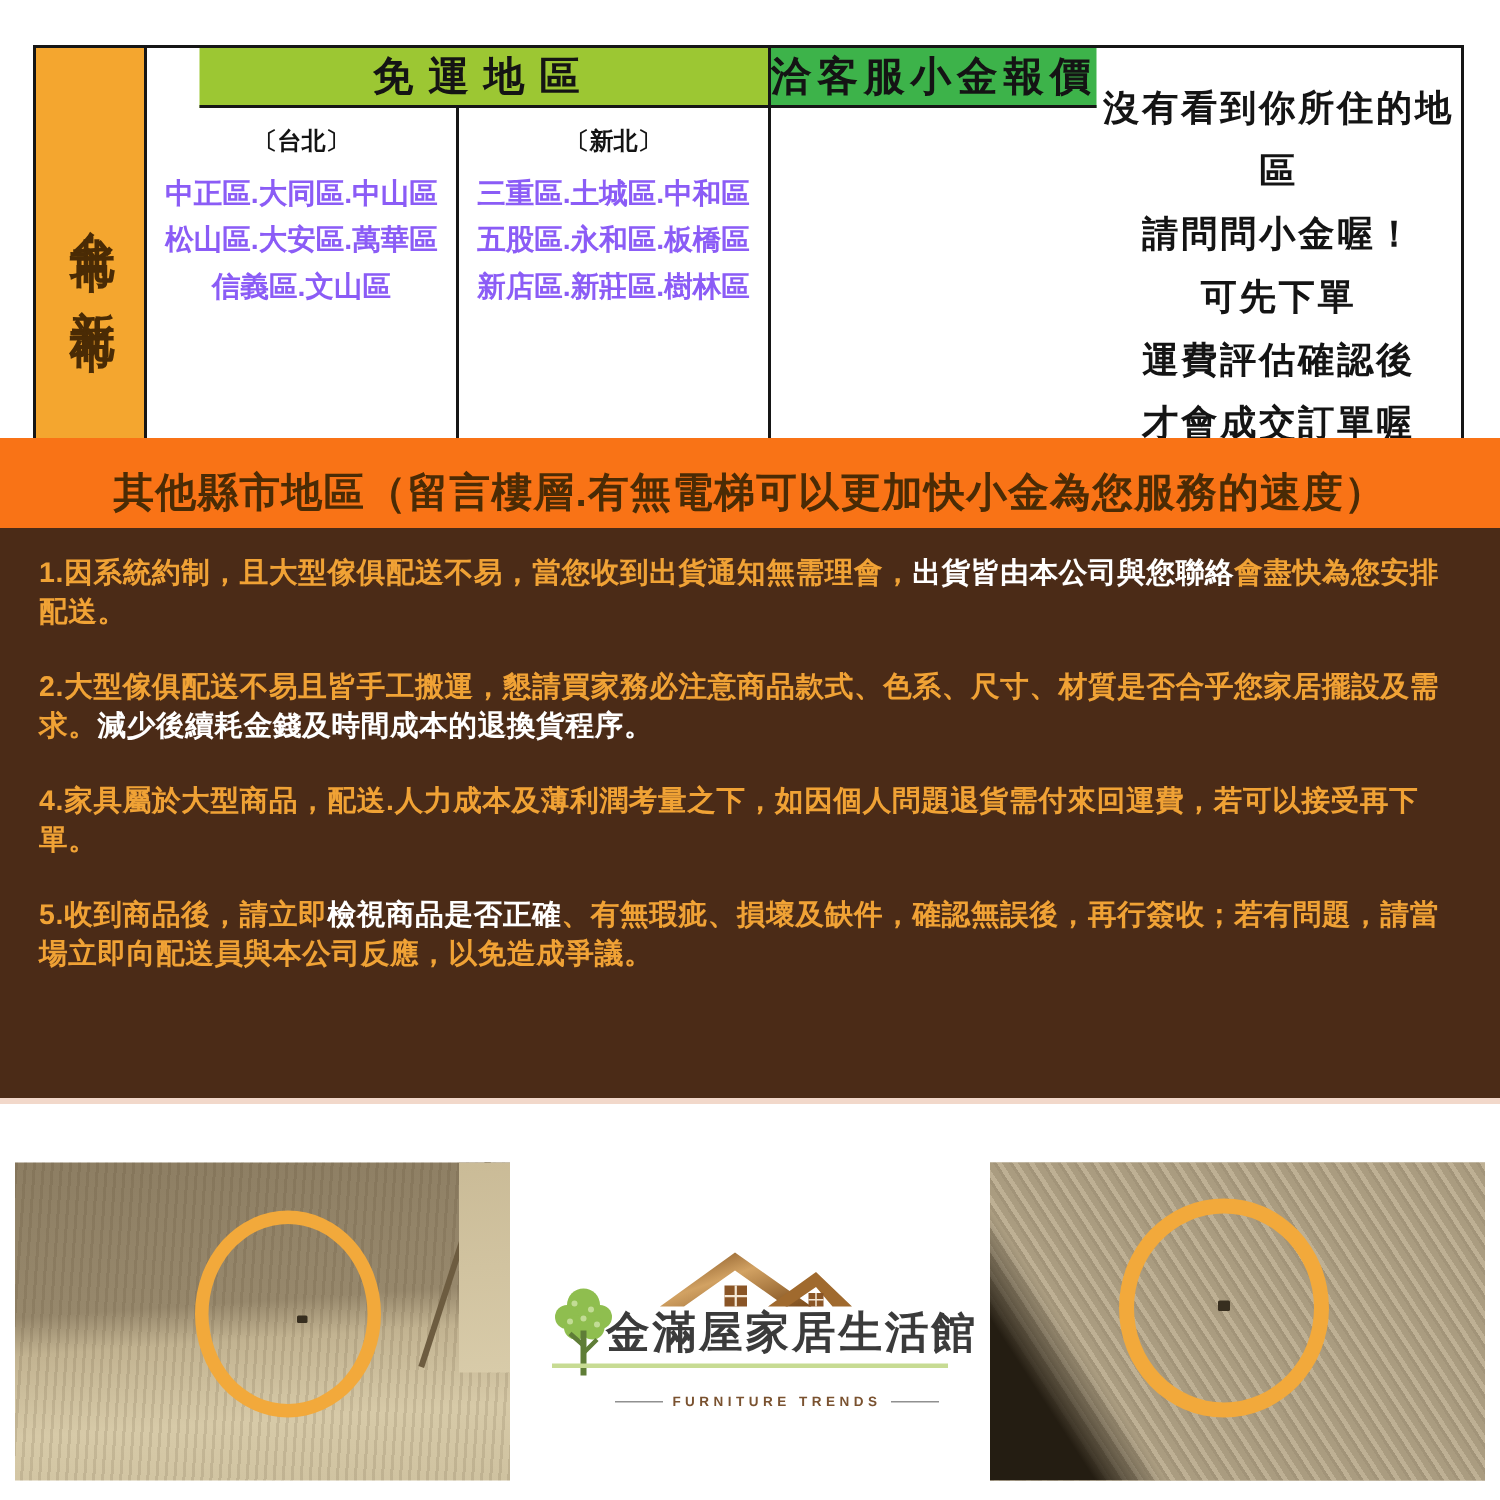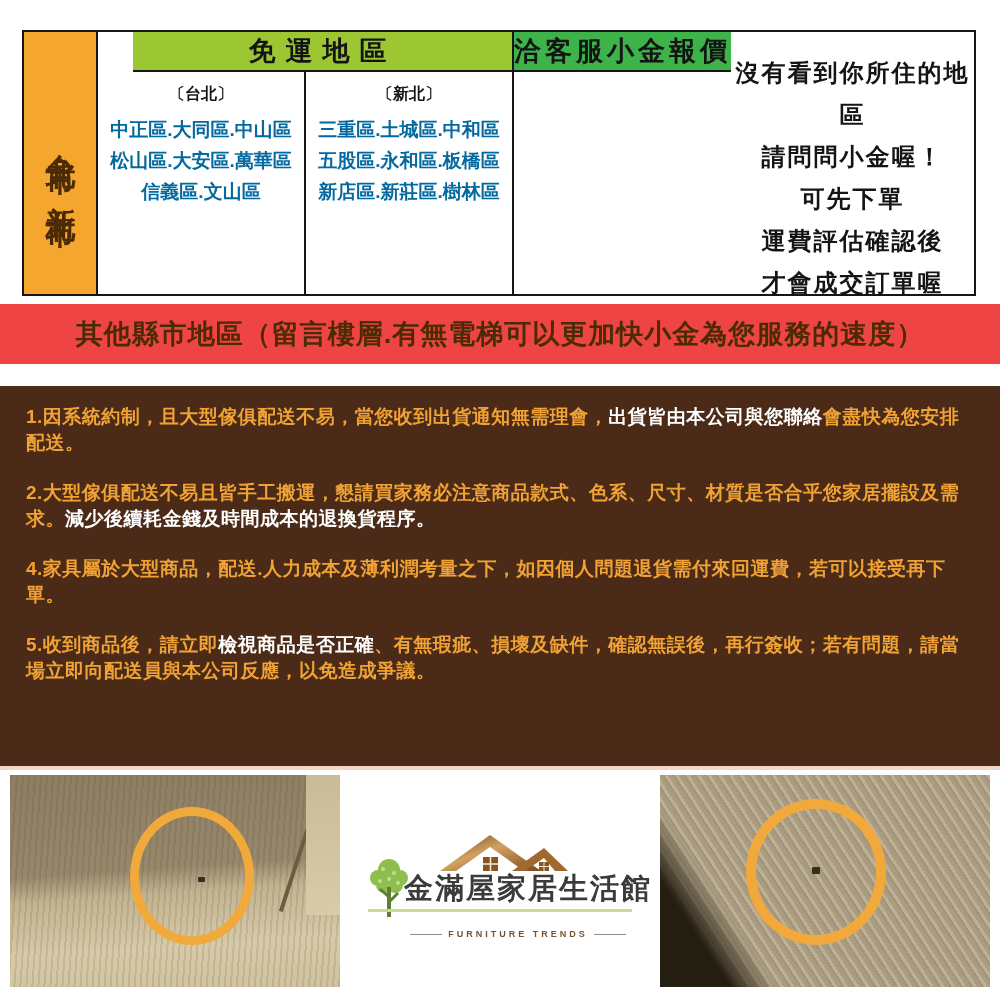--- a/index.html
+++ b/index.html
@@ -26,35 +26,35 @@
   .hdr {
     height:40px; border-bottom:2px solid #161616; display:flex;
     align-items:center; justify-content:center; font-size:27px; color:#141414;
   }
   .hdr-free { background:#9CC733; letter-spacing:10px;margin-left:35px; }
   .hdr-quote { background:#3DB34A; letter-spacing:4px; }
   .free-body { flex:1; display:flex;border-radius:29px; }
   .sub-col { flex:1; text-align:center; padding-top:12px; }
   .sub-col-left { border-right:2px solid #161616; }
   .sub-title { font-size:16px; margin-bottom:9px; color:#141414; }
-  .district-line { font-size:19px; line-height:31px; color:#0369a1; white-space:nowrap; }
+  .district-line { font-size:19px; line-height:31px; color:#8b5cf6; white-space:nowrap; }
   .col-quote { flex:1; display:flex; flex-direction:row; }
   .quote-body { flex:1; padding-top:20px; text-align:center; }
   .quote-line { font-size:24px; line-height:42px; color:#141414; letter-spacing:2px; }
 
   
   .banner {
-    position:absolute; left:0; top:304px; width:1000px; height:60px;
-    background:#ef4444; display:flex; align-items:center; justify-content:center;
+    position:absolute; left:0; top:292px; width:1000px; height:71px;
+    background:#f97316; display:flex; align-items:center; justify-content:center;
     font-size:27px; color:#4A2B05; letter-spacing:1px;
   }
 
   
   .notes {
-    position:absolute; left:0; top:386px; width:1000px; height:384px;
+    position:absolute; left:0; top:352px; width:1000px; height:384px;
     background:#4B2B17; padding:18px 26px 0; border-bottom:4px solid #F2D8CA;
   }
   .note { font-size:19px; line-height:26px; letter-spacing:0.5px; margin-bottom:24px; }
   .c-orange { color:#F0A235; }
   .c-white  { color:#FFFFFF; }
 
   
   .wood { position:absolute; top:775px; width:330px; height:212px; overflow:hidden; }
   .wood-left {
     left:10px;

